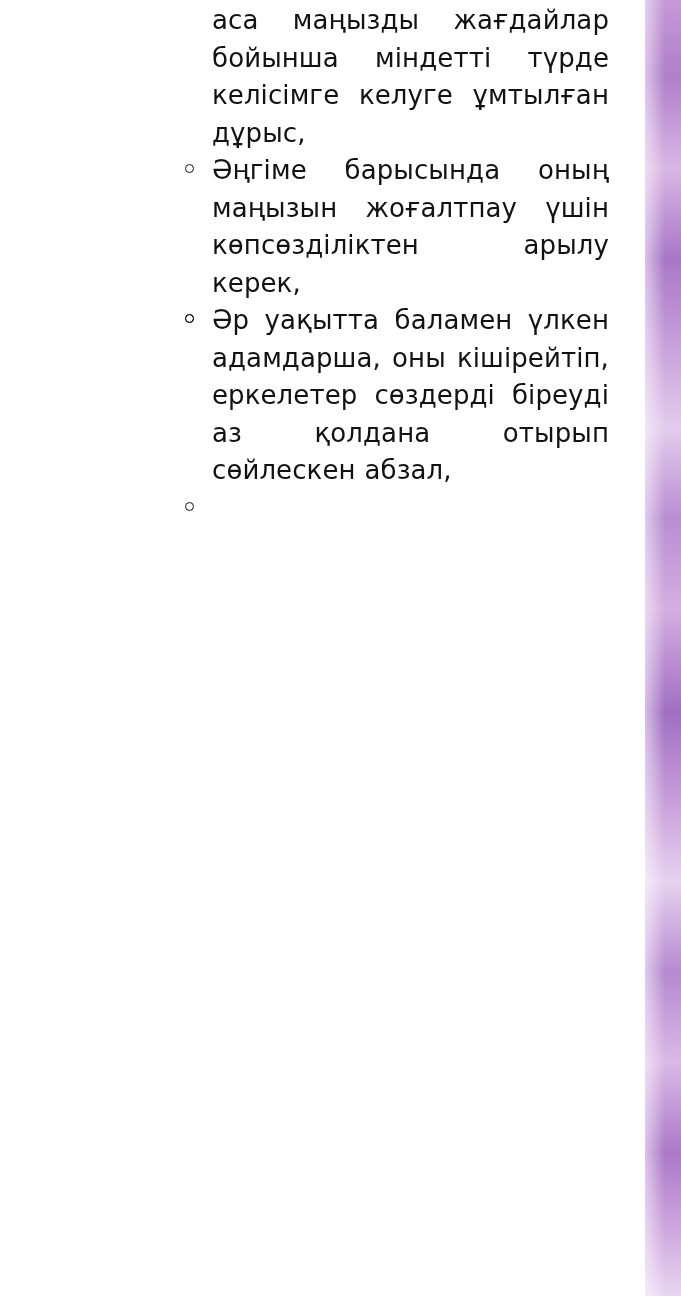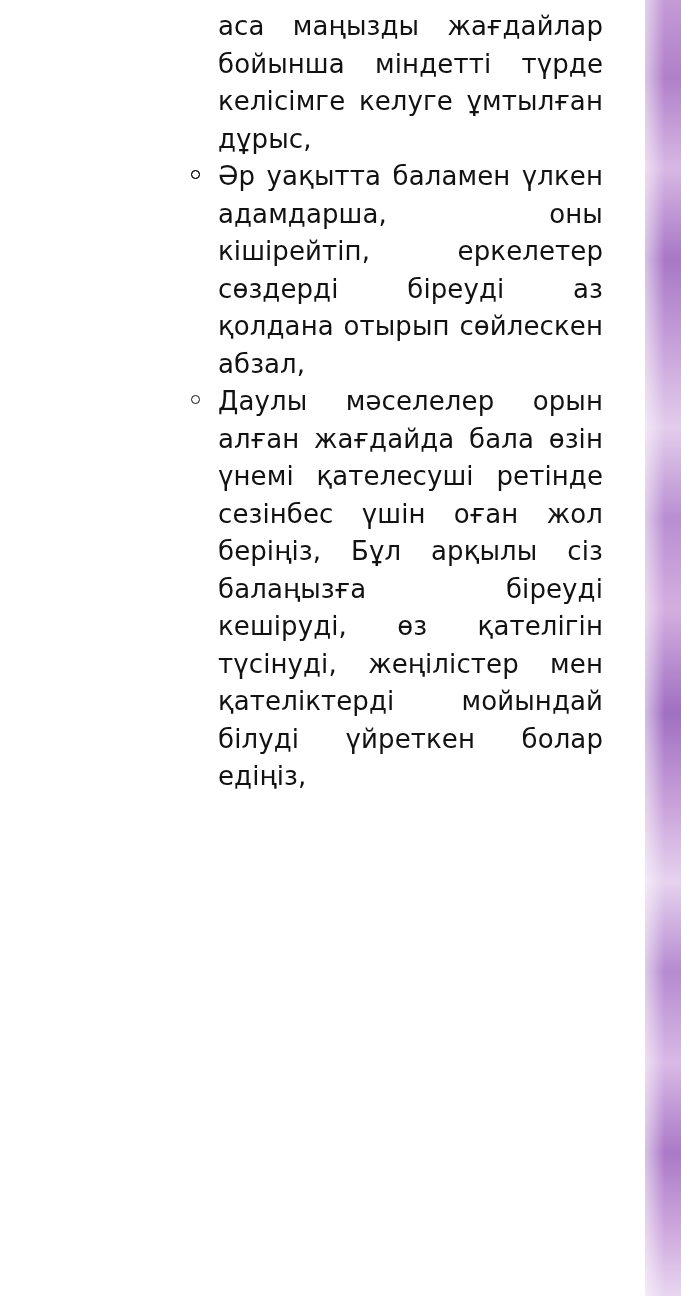--- a/index.html
+++ b/index.html
@@ -55,21 +55,21 @@
     position: absolute;
     left: 0;
     top: 0;
     width: 645px;
     height: 100%;
     background: #ffffff;
     overflow: hidden;
   }
 
   ul.bullet-list {
-    margin: 8px;
+    margin: 2px;
     padding: 0;
     list-style: none;
   }
 
   li.item {
     position: relative;
     padding-left: 210px;
     padding-right: 34px;
     margin: 0;
   }
@@ -111,33 +111,36 @@
 <body>
 
 <div class="content">
   <ul class="bullet-list">
 
     <li class="item continuation top-clip">
 
       <p class="para">аса маңызды жағдайлар бойынша міндетті түрде келісімге келуге ұмтылған дұрыс,</p>
     </li>
 
+    <li class="item">
+      <span class="marker"></span>
+      <p class="para">Әңгіме барысында оның маңызын жоғалтпау үшін көпсөзділіктен арылу керек,</p>
+    </li>
 
     <li class="item">
       <span class="marker"></span>
     </li>
 
     <li class="item">
       <span class="marker"></span>
       <p class="para">Әр уақытта баламен үлкен адамдарша, оны кішірейтіп, еркелетер сөздерді біреуді аз қолдана отырып сөйлескен абзал,</p>
     </li>
 
     <li class="item">
       <span class="marker"></span>
-      <p class="para">Даулы мәселелер орын алған жағдайда бала өзін үнемі қателесуші ретінде сезінбес үшін оған жол беріңіз, Бұл арқылы сіз балаңызға біреуді кешіруді, өз қателігін түсінуді, жеңілістер мен қателіктерді мойындай білуді үйреткен болар едіңіз,</p>
     </li>
 
 
   </ul>
 </div>
 
 <div class="right-strip">
   <div class="glow"></div>
 </div>
 

